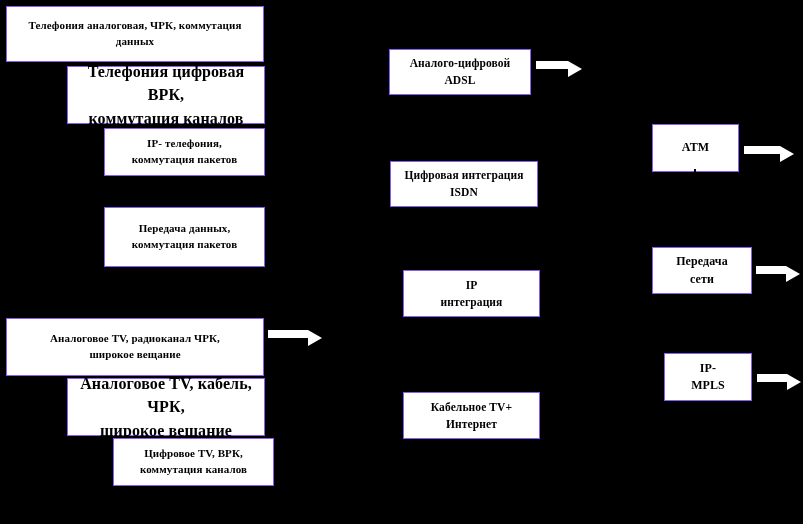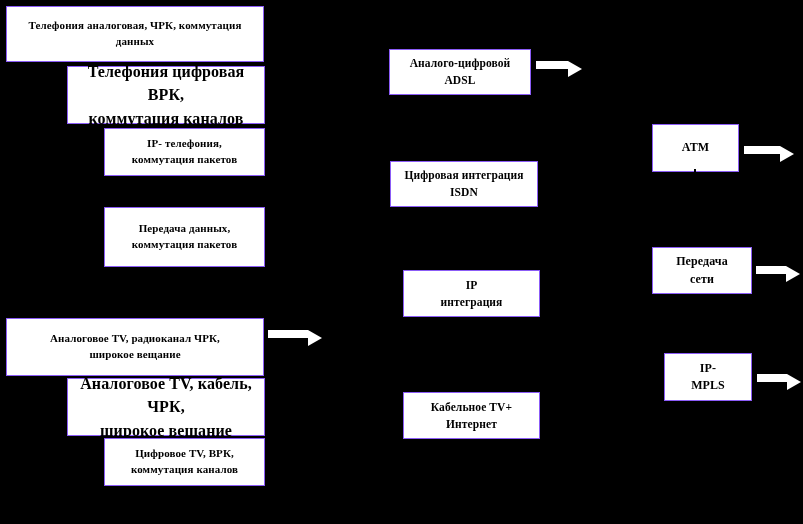--- a/index.html
+++ b/index.html
@@ -107,21 +107,21 @@
     </span>
   </div>
 
   <div class="box b-left-mid" style="left:67px; top:378px; width:198px; height:58px;">
     <span class="label">
       <span>Аналоговое TV, кабель, ЧРК,</span><br>
       <span>широкое вещание</span>
     </span>
   </div>
 
-  <div class="box b-left-nar" style="left:104px; top:438px; width:161px; height:48px;">
+  <div class="box b-left-nar" style="left:113px; top:438px; width:161px; height:48px;">
     <span class="label">
       <span>Цифровое TV, ВРК,</span><br>
       <span>коммутация каналов</span>
     </span>
   </div>
 
   <div class="box b-mid" style="left:389px; top:49px; width:142px; height:46px;">
     <span class="label">
       <span>Аналого-цифровой</span><br>
       <span>ADSL</span>

